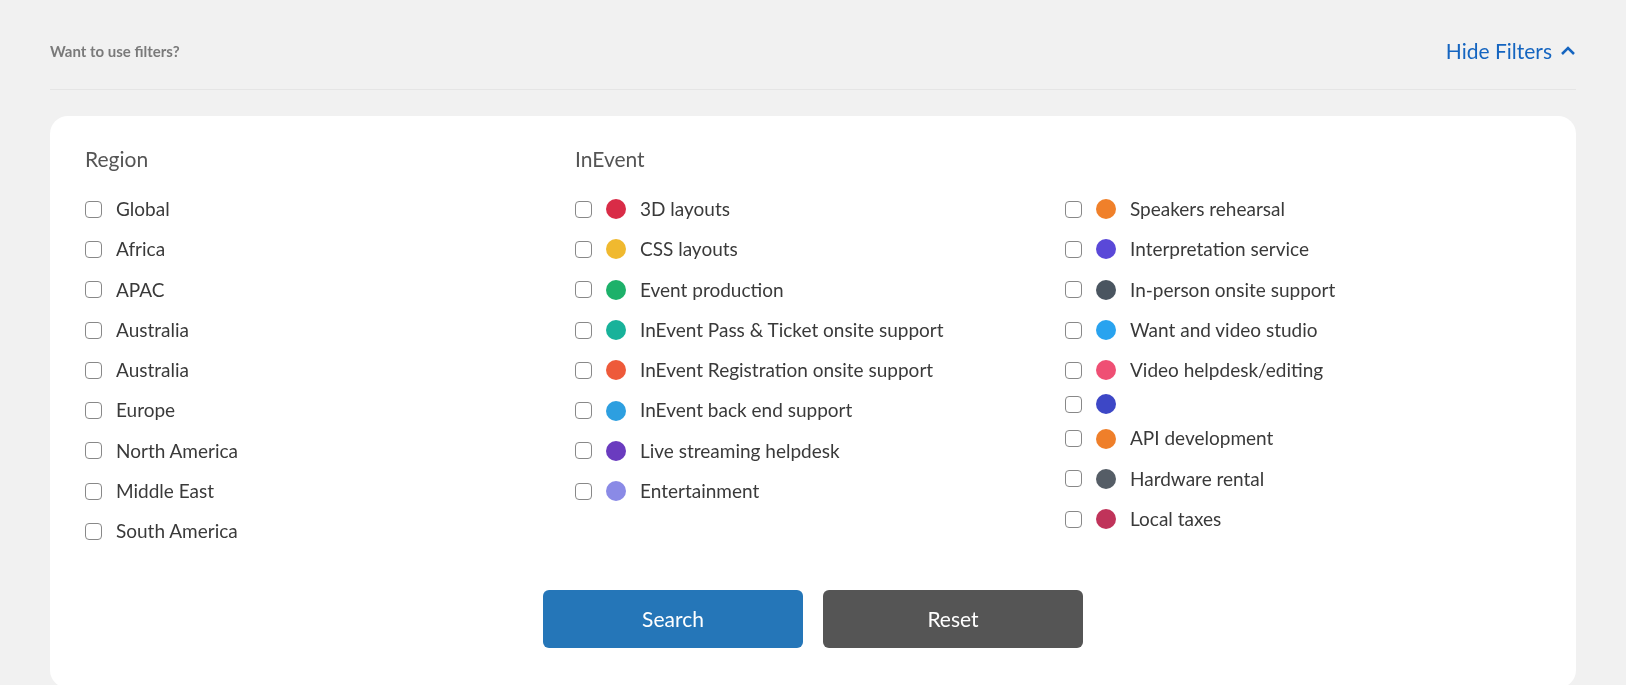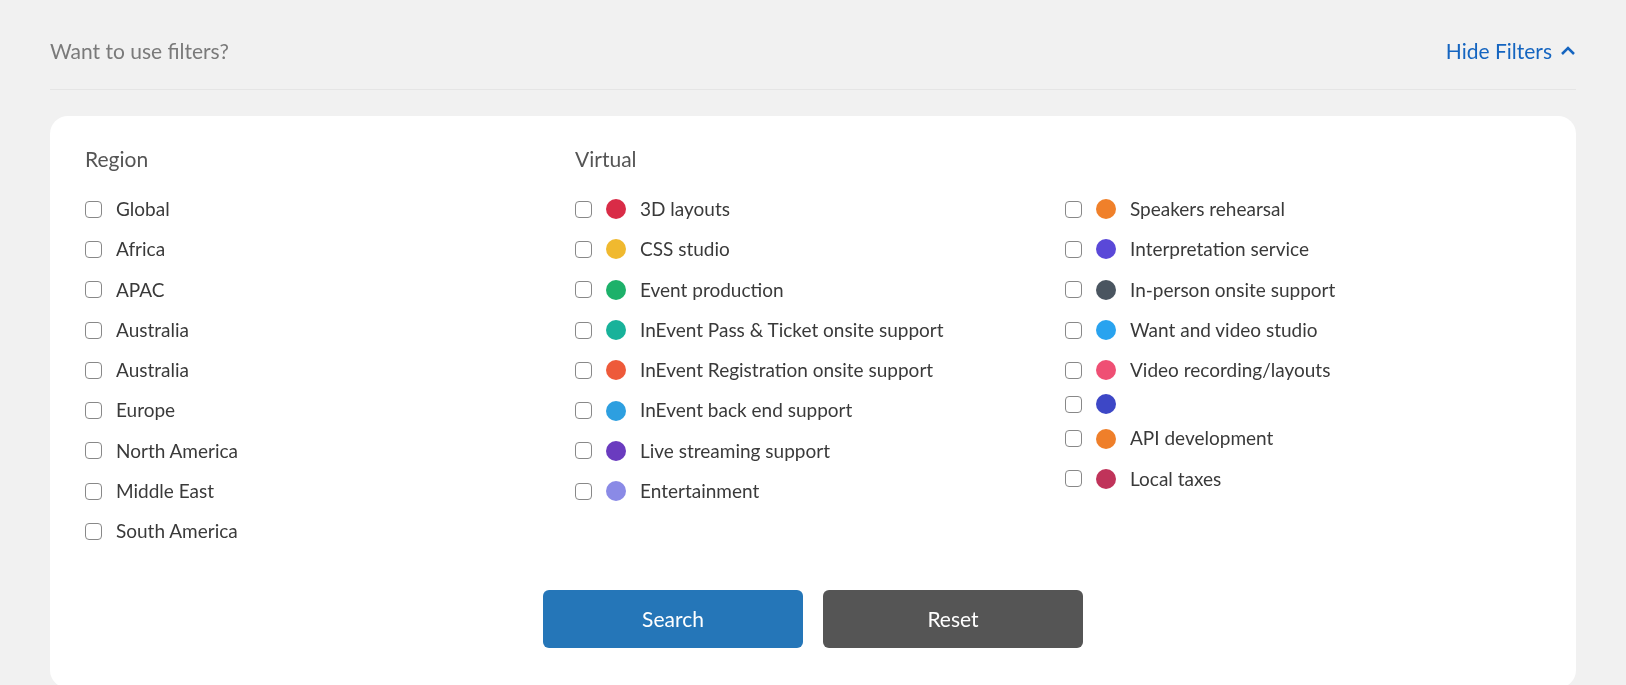--- a/index.html
+++ b/index.html
@@ -15,23 +15,23 @@
     padding: 0 50px;
   }
   .header-row {
     display: flex;
     justify-content: space-between;
     align-items: center;
     padding: 38px 0 26px 0;
     border-bottom: 1px solid #e5e5e5;
   }
   .header-title {
-    font-size: 21px;
+    font-size: 15px;
     color: #7a7a7a;
-    font-weight: 400;
+    font-weight: 700;
   }
   .hide-filters {
     display: flex;
     align-items: center;
     gap: 8px;
     color: #1565c0;
     font-size: 21px;
     font-weight: 400;
     cursor: pointer;
   }
@@ -177,31 +177,31 @@
               <span>Middle East</span>
             </li>
             <li class="filter-item">
               <input type="checkbox" style="">
               <span>South America</span>
             </li>
           </ul>
       </div>
 
       <div class="col-services-a">
-        <div class="section-title">Virtual</div>
+        <div class="section-title">InEvent</div>
         <ul class="filter-list">
             <li class="filter-item">
               <input type="checkbox" style="">
               <span class="dot" style="background: rgb(217, 44, 71);"></span>
               <span>3D layouts</span>
             </li>
             <li class="filter-item">
               <input type="checkbox" style="">
               <span class="dot" style="background: rgb(240, 185, 47);"></span>
-              <span>CSS studio</span>
+              <span>CSS layouts</span>
             </li>
             <li class="filter-item">
               <input type="checkbox" style="">
               <span class="dot" style="background: rgb(29, 177, 106);"></span>
               <span>Event production</span>
             </li>
             <li class="filter-item">
               <input type="checkbox" style="">
               <span class="dot" style="background: rgb(24, 178, 154);"></span>
               <span>InEvent Pass &amp; Ticket onsite support</span>
@@ -212,21 +212,21 @@
               <span>InEvent Registration onsite support</span>
             </li>
             <li class="filter-item">
               <input type="checkbox" style="">
               <span class="dot" style="background: rgb(45, 159, 224);"></span>
               <span>InEvent back end support</span>
             </li>
             <li class="filter-item">
               <input type="checkbox" style="">
               <span class="dot" style="background: rgb(106, 59, 191);"></span>
-              <span>Live streaming support</span>
+              <span>Live streaming helpdesk</span>
             </li>
             <li class="filter-item">
               <input type="checkbox" style="">
               <span class="dot" style="background: rgb(138, 138, 230);"></span>
               <span>Entertainment</span>
             </li>
           </ul>
       </div>
 
       <div class="col-services-b">
@@ -248,30 +248,35 @@
               <span>In-person onsite support</span>
             </li>
             <li class="filter-item">
               <input type="checkbox" style="">
               <span class="dot" style="background: rgb(41, 163, 239);"></span>
               <span>Want and video studio</span>
             </li>
             <li class="filter-item">
               <input type="checkbox" style="">
               <span class="dot" style="background: rgb(239, 79, 116);"></span>
-              <span>Video recording/layouts</span>
+              <span>Video helpdesk/editing</span>
             </li>
             <li class="filter-item">
               <input type="checkbox" style="">
               <span class="dot" style="background: rgb(61, 71, 198);"></span>
             </li>
             <li class="filter-item">
               <input type="checkbox" style="">
               <span class="dot" style="background: rgb(239, 127, 42);"></span>
               <span>API development</span>
+            </li>
+            <li class="filter-item">
+              <input type="checkbox" style="">
+              <span class="dot" style="background: rgb(85, 93, 102);"></span>
+              <span>Hardware rental</span>
             </li>
             <li class="filter-item">
               <input type="checkbox" style="">
               <span class="dot" style="background: rgb(192, 51, 90);"></span>
               <span>Local taxes</span>
             </li>
           </ul>
       </div>
     </div>
 

